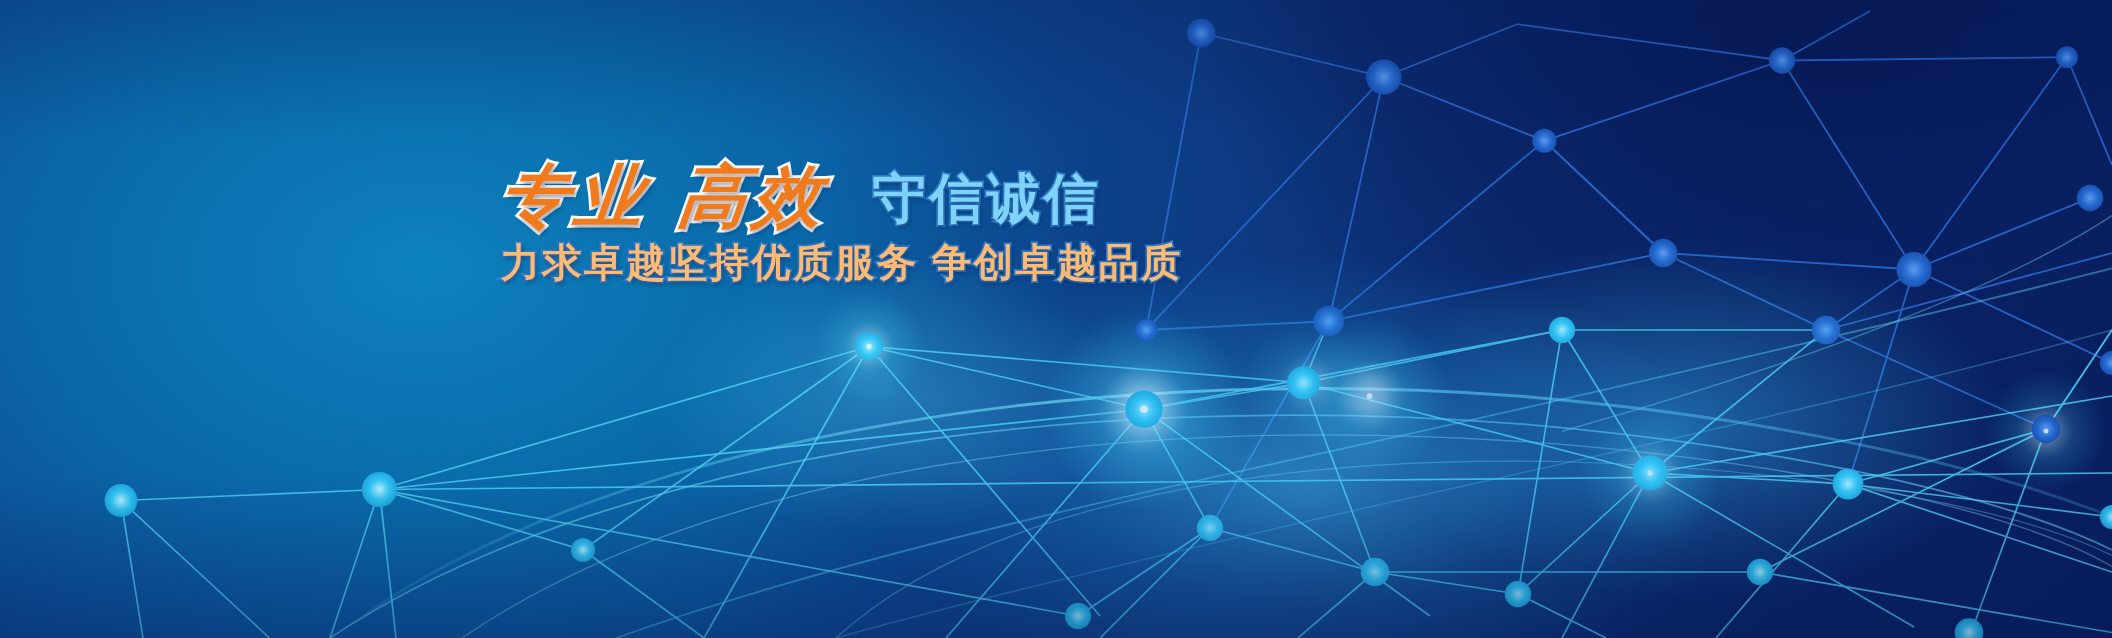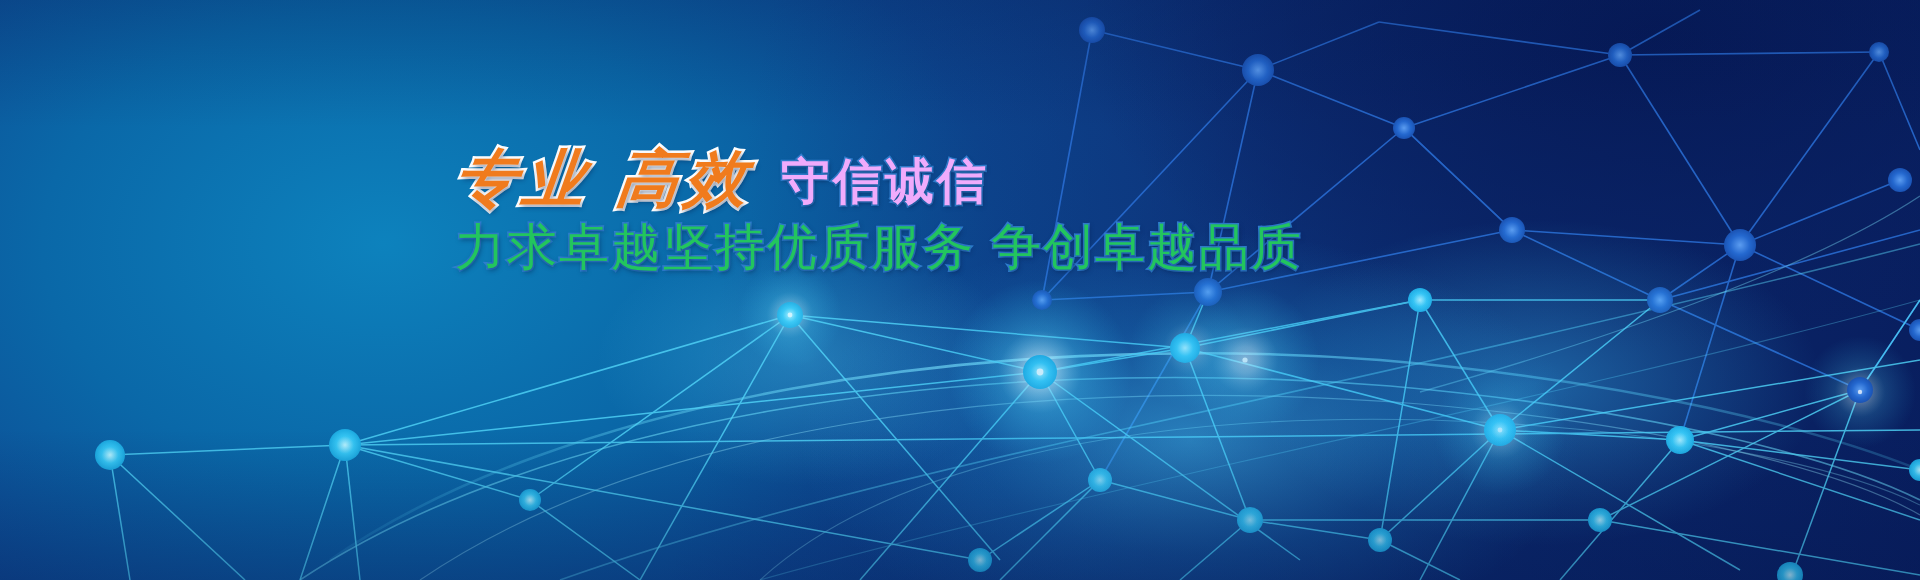--- a/index.html
+++ b/index.html
@@ -95,36 +95,36 @@
     transform: skewX(-6deg);
     display: inline-block;
     padding-right: 12px;
   }
   .brush .gap { display: inline-block; width: 26px; }
   .white-bold {
     font-family: "Liberation Sans", "DejaVu Sans", sans-serif;
     font-size: 49px;
     font-weight: 700;
     letter-spacing: 3px;
-    color: #f0abfc;
+    color: #7dd3fc;
     -webkit-text-stroke: 3px #2f7fd0;
     paint-order: stroke fill;
     text-shadow: 1px 2px 4px rgba(3,25,70,0.5);
     display: inline-block;
-    margin-left: 16px;
+    margin-left: 28px;
     margin-bottom: 4px;
   }
   .line2 {
     margin-top: 8px;
     white-space: nowrap;
     font-family: "Liberation Sans", "DejaVu Sans", sans-serif;
-    font-size: 50px;
-    font-weight: 400;
+    font-size: 36px;
+    font-weight: 700;
     letter-spacing: 2px;
-    color: #22c55e;
+    color: #fdba74;
     -webkit-text-stroke: 3px #2f7fd0;
     paint-order: stroke fill;
     text-shadow: 1px 2px 5px rgba(3,25,70,0.55);
     line-height: 1.18;
   }
 </style>
 </head>
 <body>
 
 <div id="banner">

